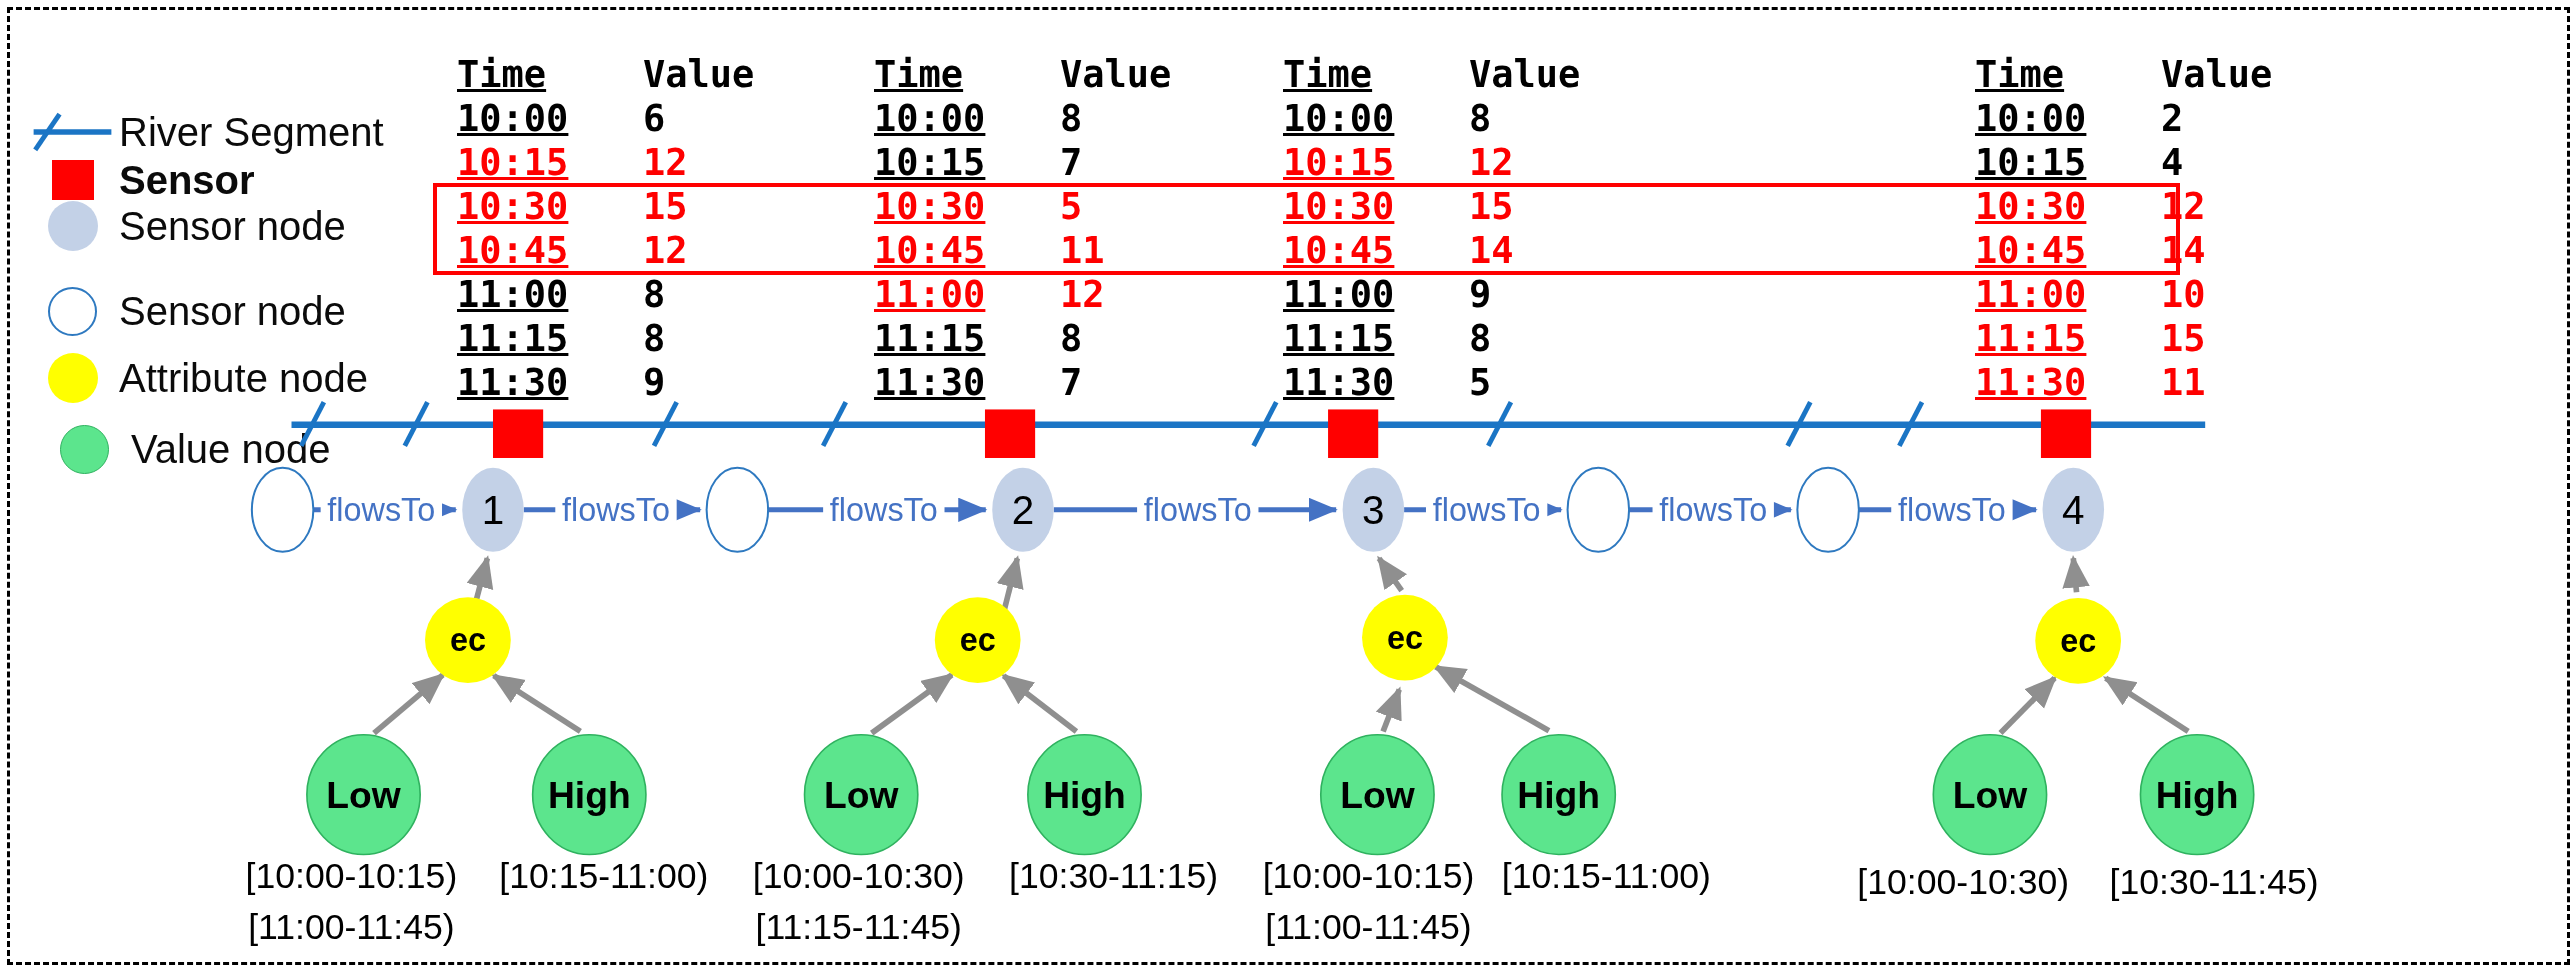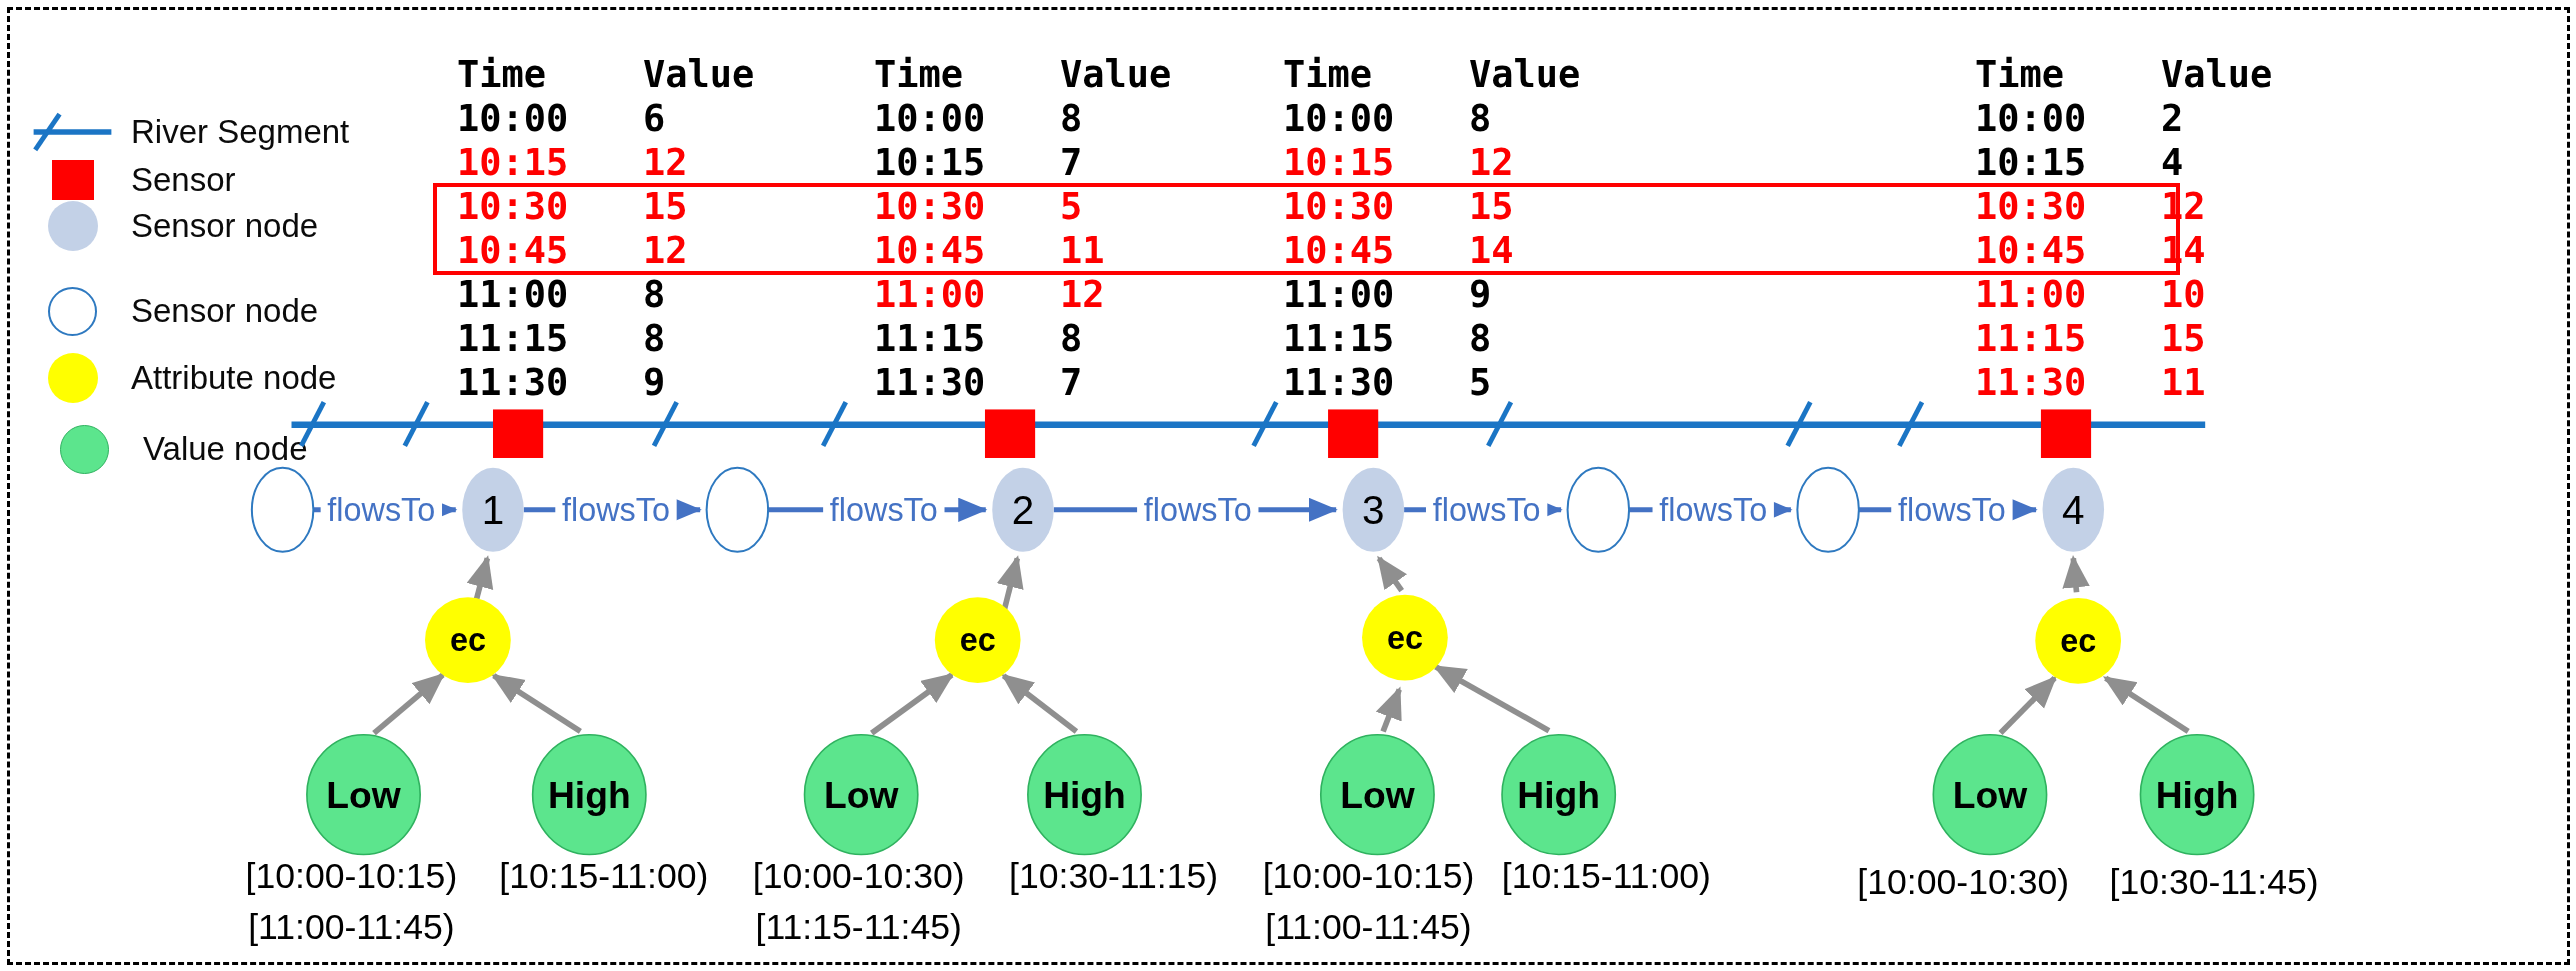--- a/index.html
+++ b/index.html
@@ -1,31 +1,31 @@
 <!DOCTYPE html>
 <html style="font-size:13px"><head>
 <meta charset="utf-8">
 <style>
   html,body{margin:0;padding:0;background:#ffffff;}
   body{width:2576px;height:971px;font-family:"Liberation Sans",sans-serif;}
   #frame{position:absolute;left:6.5px;top:6.5px;width:2557px;height:952px;border:3.2px dashed #000;background:#fff;}
   
   .legend-item{position:absolute;display:flex;align-items:center;height:52px;}
   .legend-icon{width:81px;display:flex;justify-content:center;align-items:center;flex:0 0 81px;}
-  .legend-label{font-size:33px;color:#0b0b0b;white-space:nowrap;margin-left:18px;}
+  .legend-label{font-size:40px;color:#0b0b0b;white-space:nowrap;margin-left:6px;}
   .sq-red{width:42px;height:40px;background:#ff0000;}
   .circ{width:50px;height:50px;border-radius:50%;}
   .circ-sensor{background:#c3d1e7;}
   .circ-segment{background:#fff;border:2.4px solid #2e79c0;width:45px;height:45px;}
   .circ-attr{background:#ffff00;}
   .circ-value{background:#5ce58d;border:1.6px solid #2fb25f;width:47px;height:47px;}
   
   .ts-table{position:absolute;top:53px;}
   .trow{display:flex;height:44px;line-height:44px;font-family:"DejaVu Sans Mono",monospace;font-weight:bold;font-size:37px;color:#000;white-space:pre;}
-  .trow .tcol{width:186px;}
+  .trow .tcol{width:186px;text-decoration:underline;}
   .trow.alert{color:#fe0000;}
   .thead{font-weight:bold;}
   
   #highlight-box{position:absolute;left:433px;top:183px;width:1739px;height:84px;border:4.9px solid #ff0000;}
   
   #graph{position:absolute;left:0;top:0;width:2576px;height:971px;}
   text.num{font-size:50px;fill:#000;}
   text.flows{font-size:40px;fill:#4472c4;}
   text.ec{font-size:40px;font-weight:bold;fill:#000;}
   text.val{font-size:46px;font-weight:bold;fill:#000;}
@@ -39,21 +39,21 @@
 <div>
   <div class="legend-item" style="left:32px;top:106px;">
     <span class="legend-icon">
       <svg width="81" height="52" viewBox="0 0 100 64">
         <line x1="2" y1="32" x2="98" y2="32" stroke="#1b75c5" stroke-width="7"></line>
         <line x1="4" y1="54" x2="34" y2="10" stroke="#1b75c5" stroke-width="6"></line>
       </svg>
     </span>
     <span class="legend-label">River Segment</span>
   </div>
-  <div class="legend-item" style="left:32px;top:154px;">
+  <div class="legend-item" style="left:32px;top:154px;font-weight:bold;">
     <span class="legend-icon">
         <span class="sq-red"></span>
       </span>
     <span class="legend-label">Sensor</span>
   </div>
   <div class="legend-item" style="left:32px;top:200px;">
     <span class="legend-icon">
         <span class="circ circ-sensor"></span>
       </span>
     <span class="legend-label">Sensor node</span>

